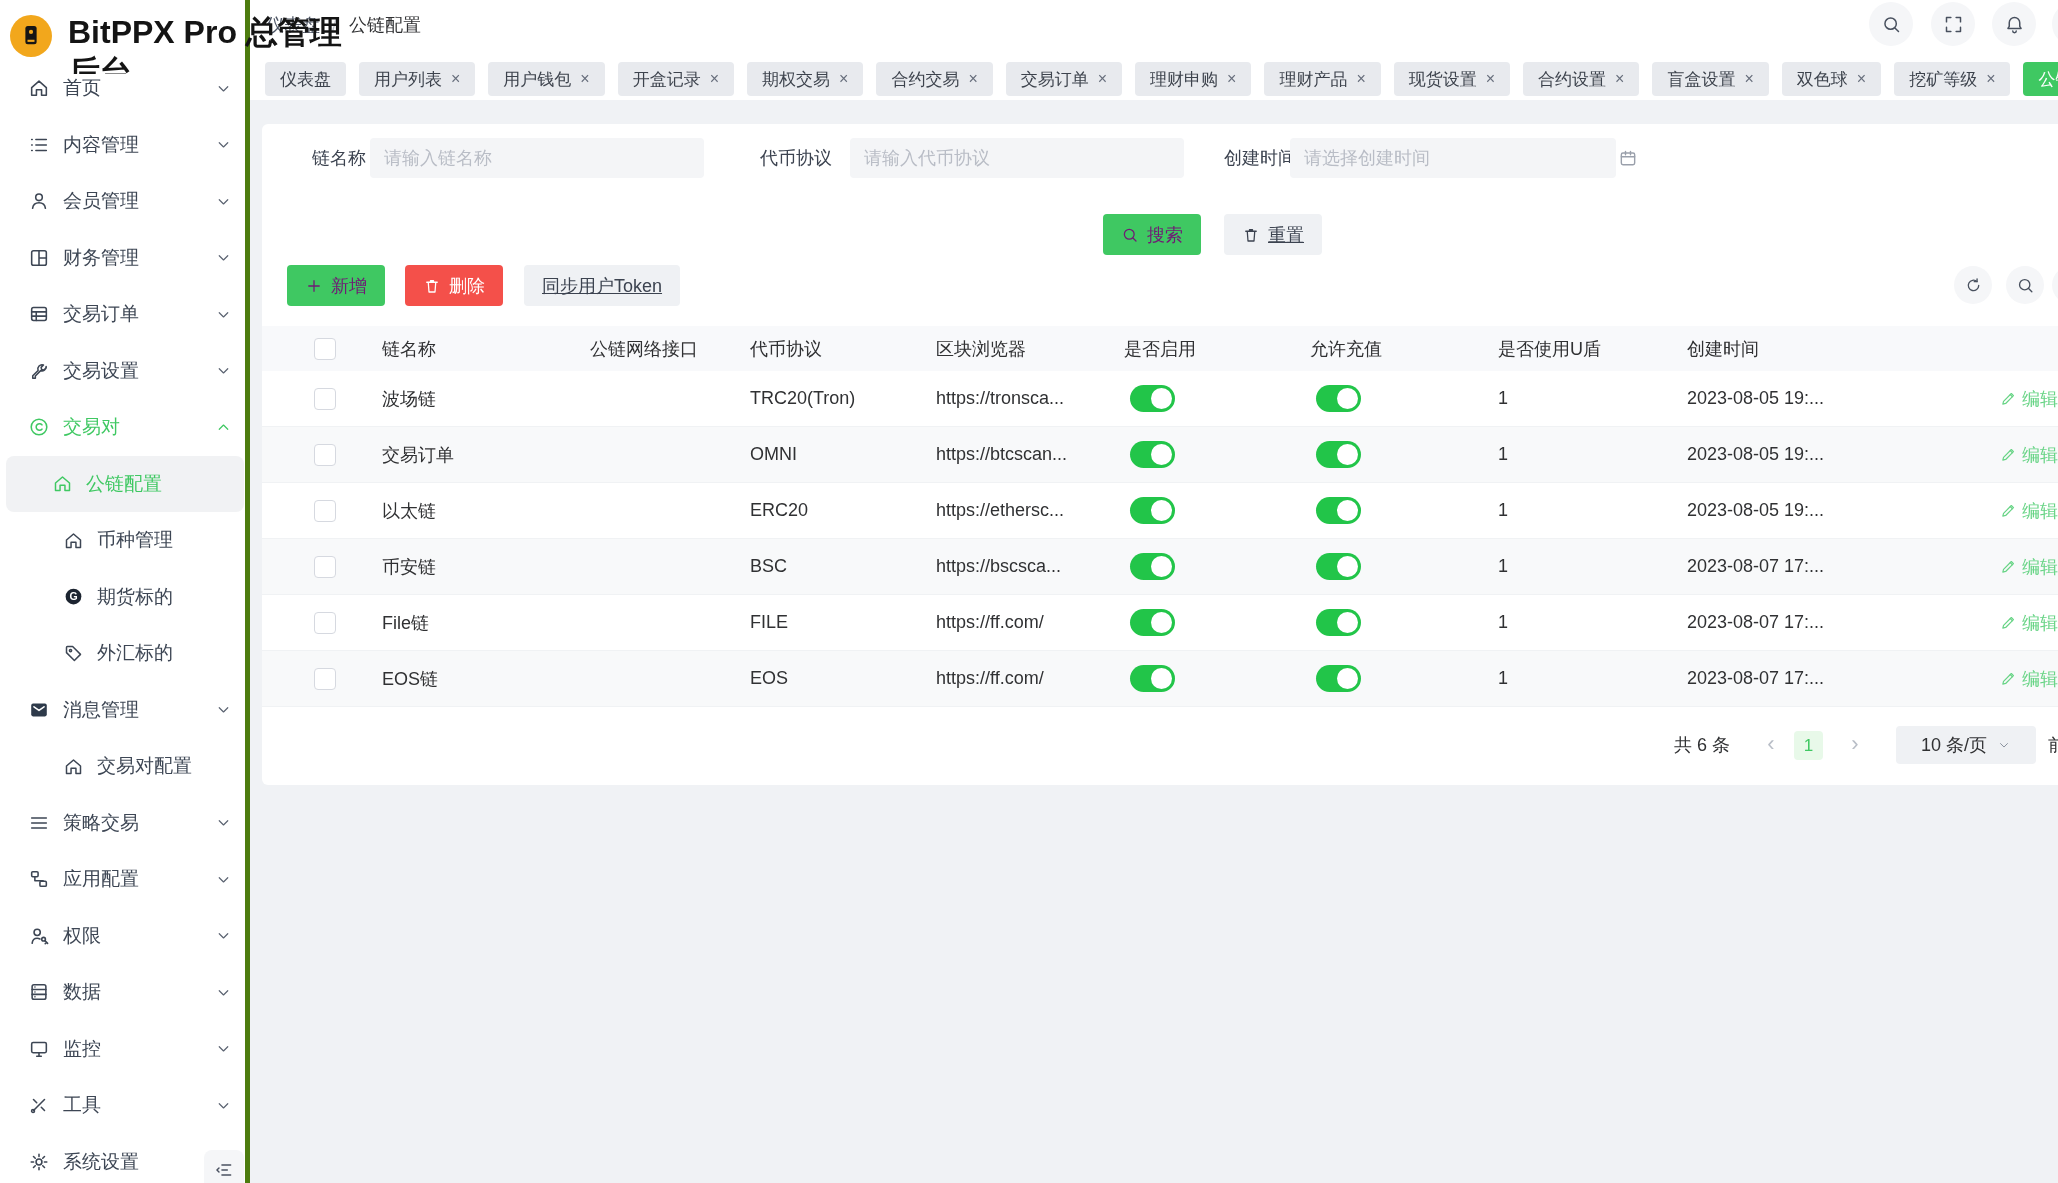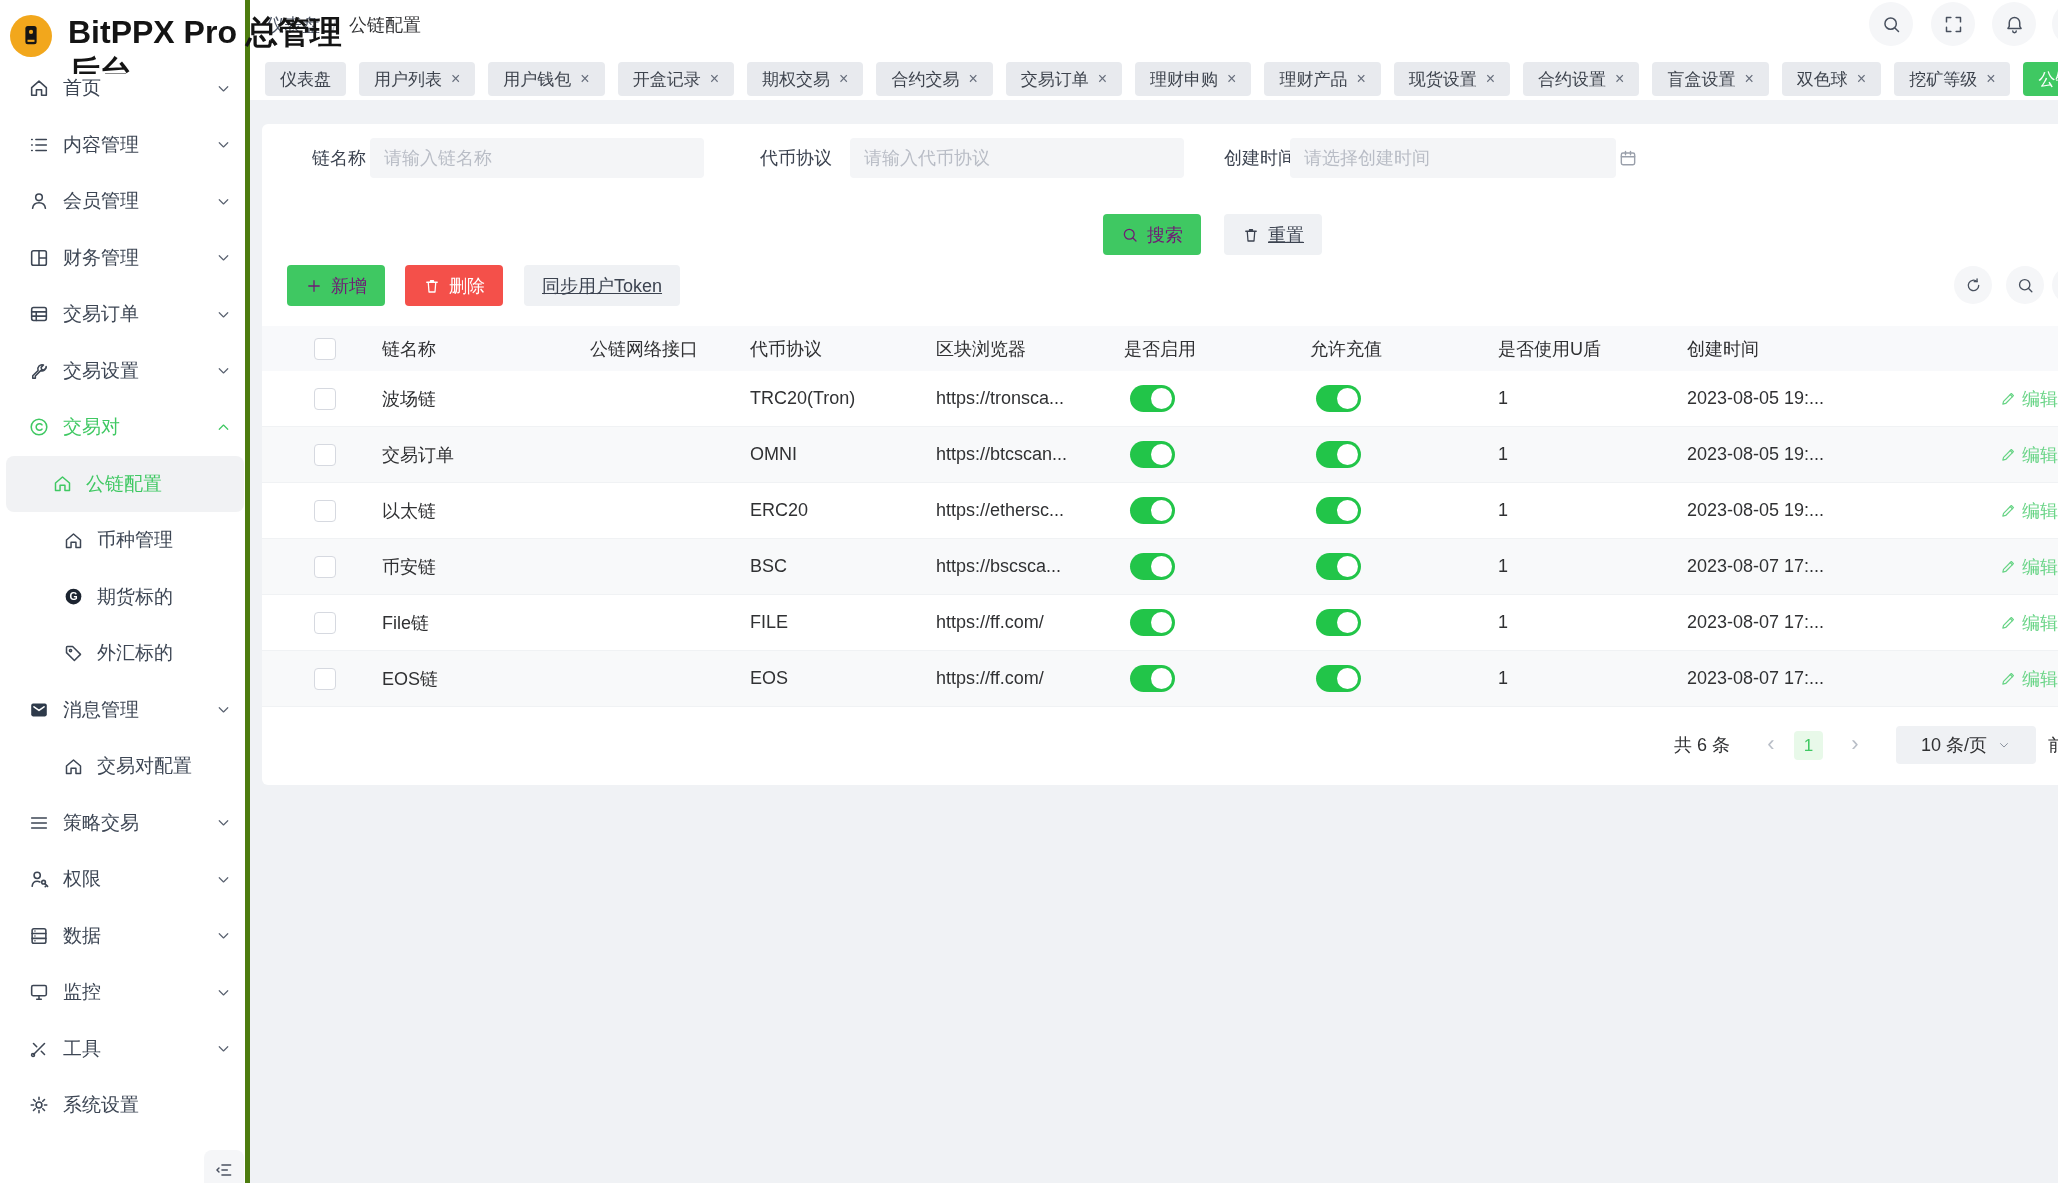--- a/index.html
+++ b/index.html
@@ -311,20 +311,31 @@
     <div class="s-item">
       <svg class="ic stk" viewBox="0 0 24 24">
           <path d="M4 6.5h16M4 12h16M4 17.5h16"></path>
         </svg>
       <span class="s-label">策略交易</span>
       <svg class="chev stk" viewBox="0 0 24 24">
           <path d="M6 9.5l6 6 6-6"></path>
         </svg>
     </div>
 
+    <div class="s-item">
+      <svg class="ic stk" viewBox="0 0 24 24">
+          <rect x="4" y="4" width="7" height="5.5" rx="1.2"></rect>
+          <rect x="13" y="14.5" width="7" height="5.5" rx="1.2"></rect>
+          <path d="M7.5 9.5v4.5h9"></path>
+        </svg>
+      <span class="s-label">应用配置</span>
+      <svg class="chev stk" viewBox="0 0 24 24">
+          <path d="M6 9.5l6 6 6-6"></path>
+        </svg>
+    </div>
 
     <div class="s-item">
       <svg class="ic stk" viewBox="0 0 24 24">
           <circle cx="10" cy="8" r="3.4"></circle>
           <path d="M4.5 20c.4-3.6 2.7-5.5 5.5-5.5 1.1 0 2.1.3 3 .8"></path>
           <circle cx="17" cy="15.5" r="2"></circle>
           <path d="M18.4 17l3 3M20.2 18.9l-1.4 1.4"></path>
         </svg>
       <span class="s-label">权限</span>
       <svg class="chev stk" viewBox="0 0 24 24">

